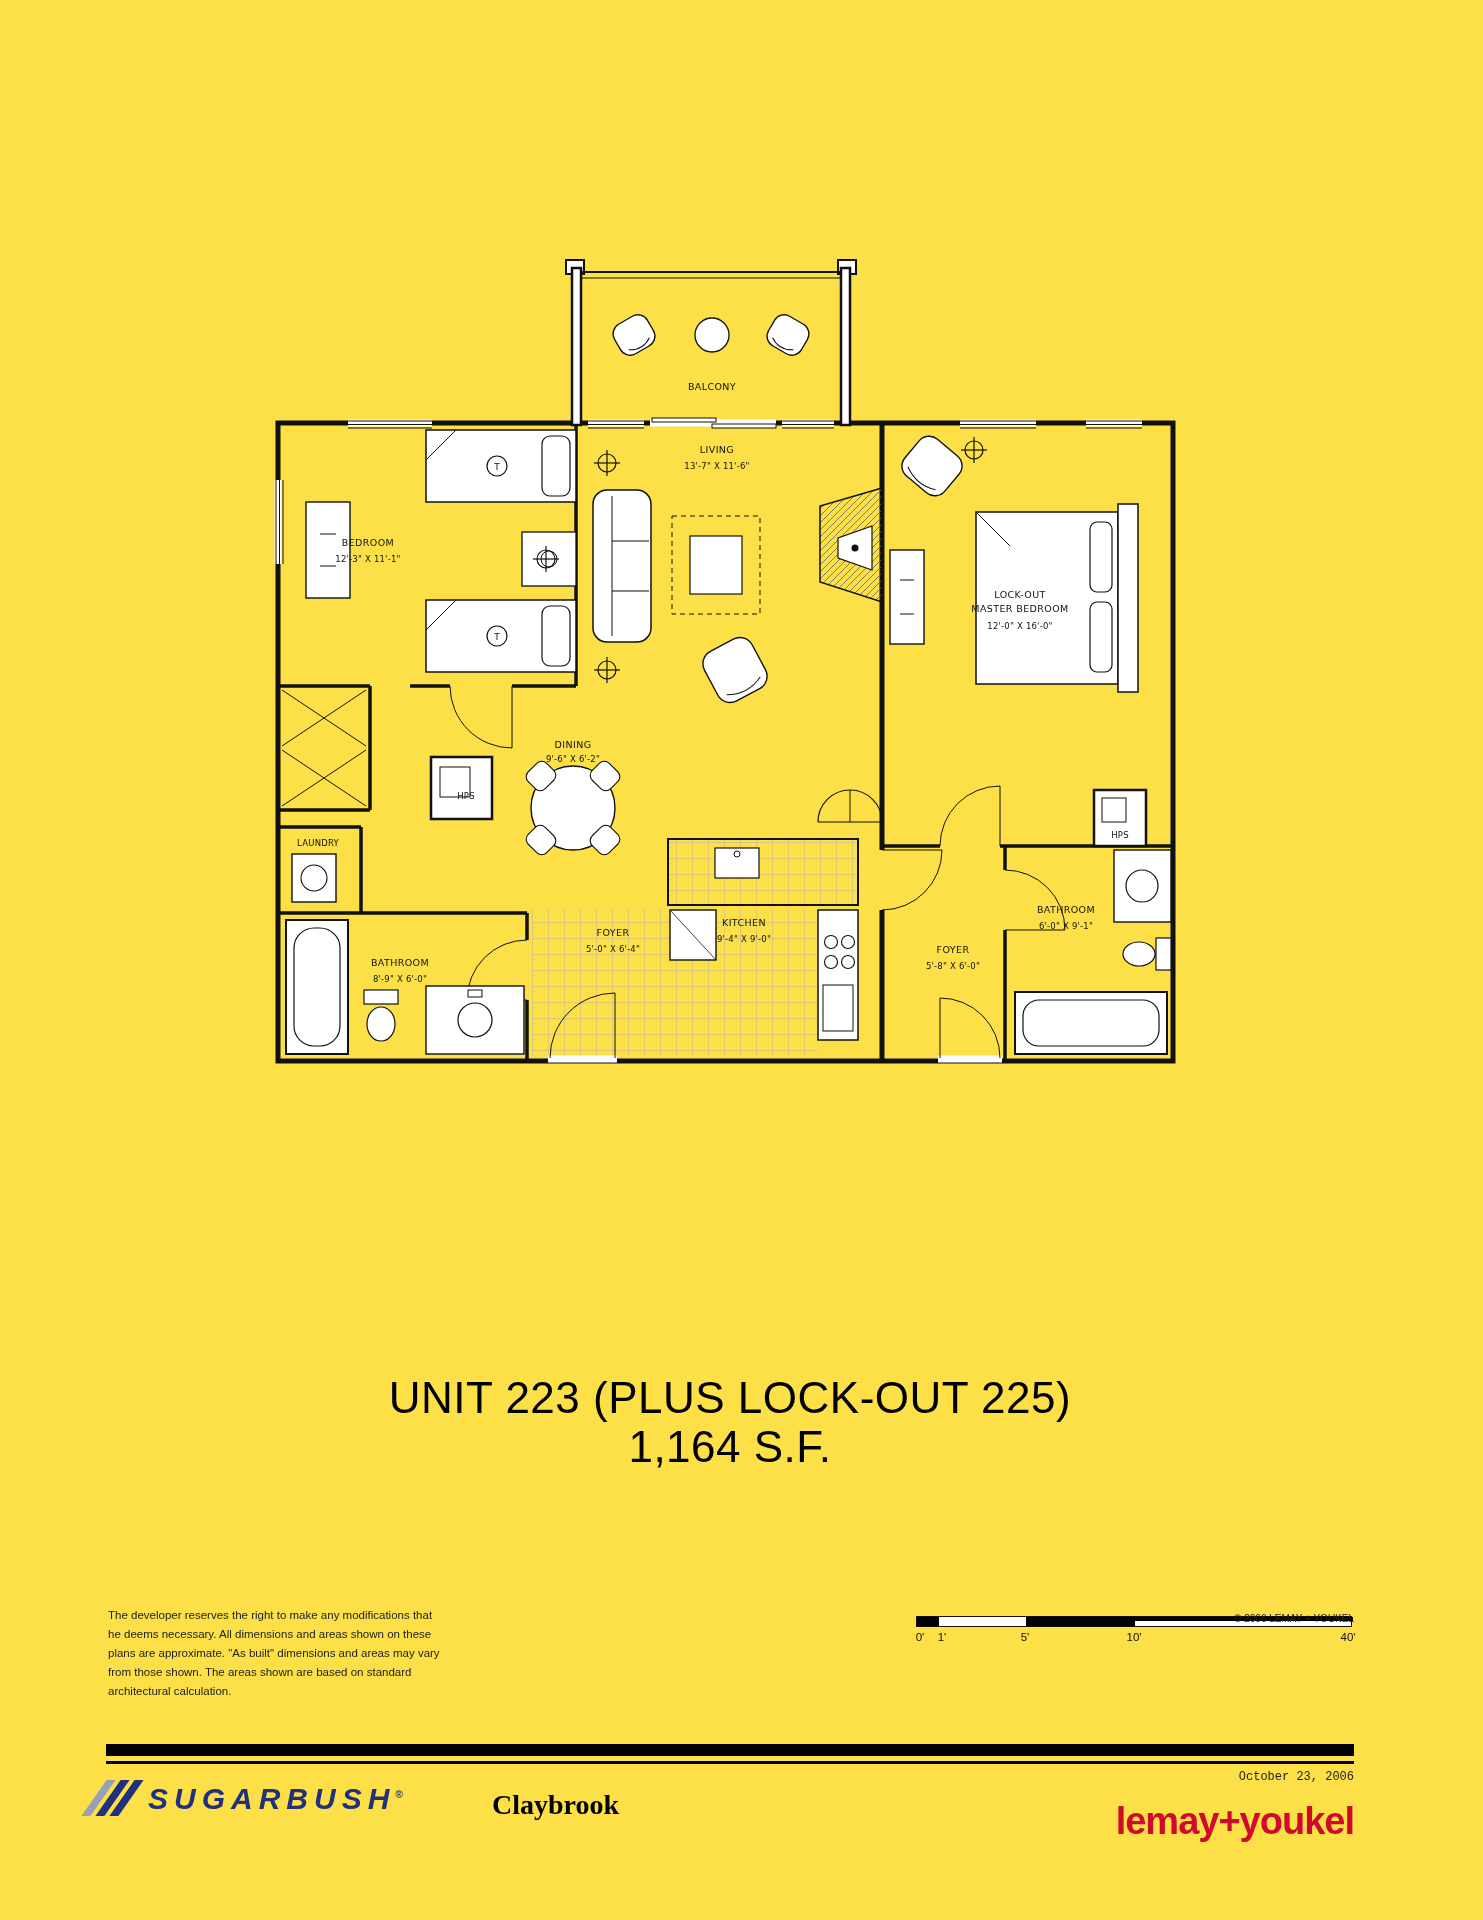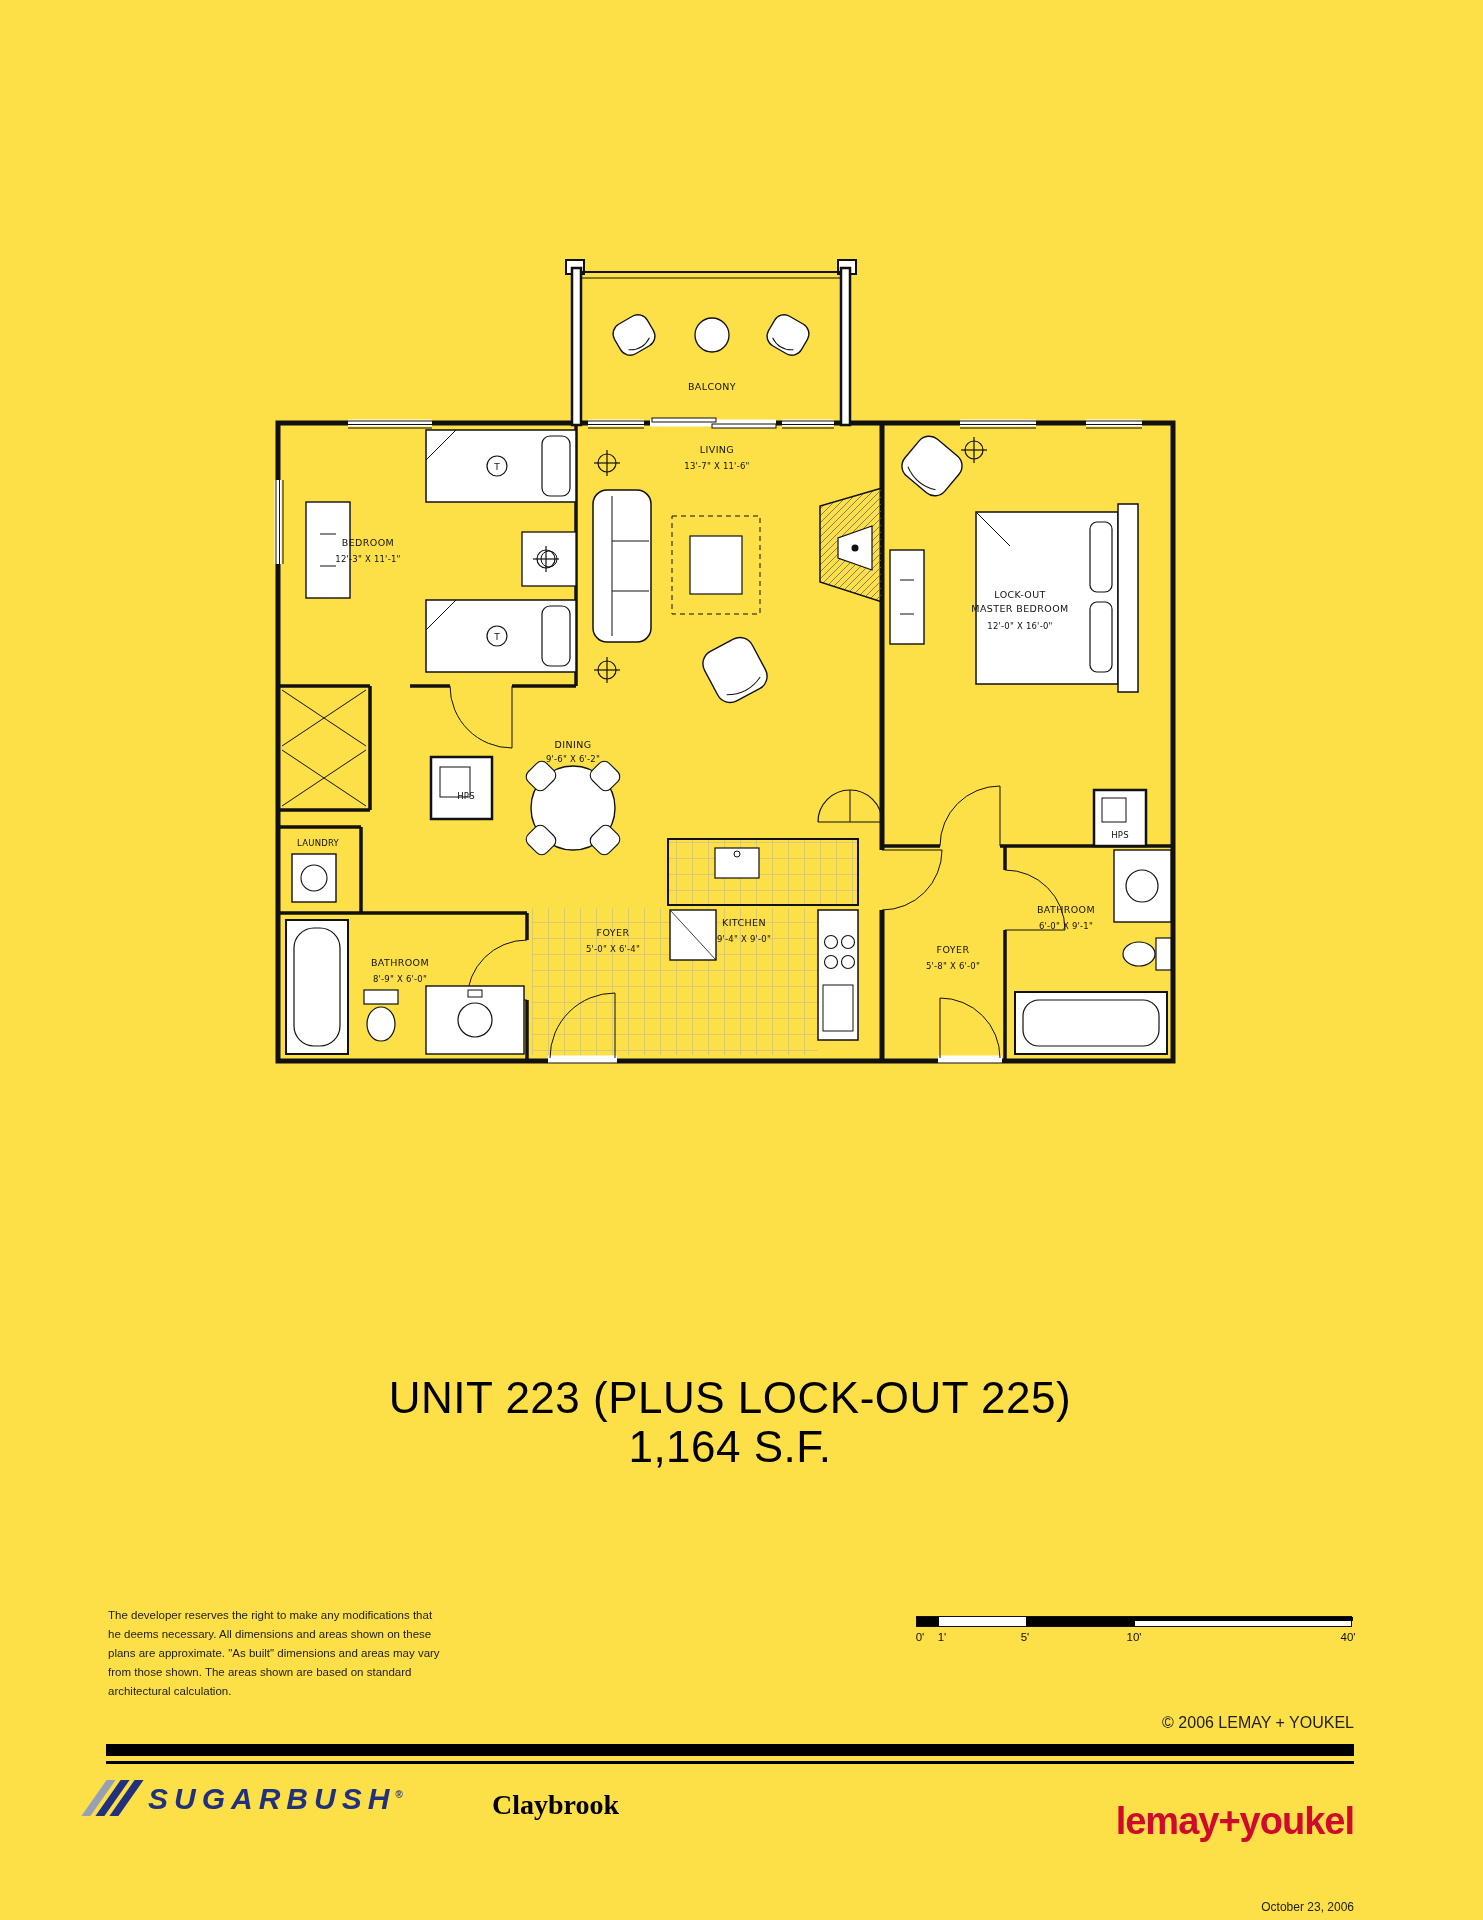--- a/index.html
+++ b/index.html
@@ -19,34 +19,34 @@
   .disclaimer{position:absolute;left:108px;top:1606px;width:332px;
               font-size:11.5px;line-height:19px;color:#222;}
   
   .scalebar{position:absolute;left:916px;top:1616px;width:436px;}
   .sb-bar{position:relative;height:9px;border:1.5px solid #111;background:#fff;}
   .sb-seg{position:absolute;top:0;bottom:0;background:#000;}
   .sb-seg.half{bottom:auto;height:4px;}
   .sb-labels{position:relative;height:18px;margin-top:4px;font-size:11.5px;}
   .sb-labels span{position:absolute;transform:translateX(-50%);}
   
-  .copyright{position:absolute;right:129px;top:1714px;font-size:16px;color:#222;}
+  .copyright{position:absolute;right:129px;top:1613px;font-size:10px;color:#222;}
   .rule-thick{position:absolute;left:106px;top:1744px;width:1248px;height:12px;background:#000;}
   .rule-thin{position:absolute;left:106px;top:1761px;width:1248px;height:3px;background:#000;}
   
   .sugarbush{position:absolute;left:94px;top:1780px;display:flex;align-items:flex-end;}
   .stripes{display:flex;margin-right:12px;}
   .stripe{width:9px;height:36px;transform:skewX(-35deg);margin-right:5px;}
   .sb-text{font-size:30px;font-weight:bold;font-style:italic;letter-spacing:6px;}
   .sb-reg{font-size:10px;vertical-align:super;}
   .claybrook{position:absolute;left:492px;top:1789px;font-family:"Liberation Serif",serif;
              font-size:28px;font-weight:bold;color:#000;}
   .lemay{position:absolute;right:129px;top:1772px;font-size:38px;font-weight:bold;
          letter-spacing:-1px;margin-top:28px;}
-  .foot-date{position:absolute;right:129px;top:1900px;font-size:12px;color:#222;}
+  .foot-date{position:absolute;right:129px;top:1770px;font-size:12px;color:#222;font-family:Liberation Mono, monospace;}
 </style>
 </head>
 <body>
 
 <div class="page">
 
   <div class="plan">
   <svg viewBox="0 0 940 830" width="940" height="830">
     <defs>
       <pattern id="tile" width="16" height="16" patternUnits="userSpaceOnUse">

